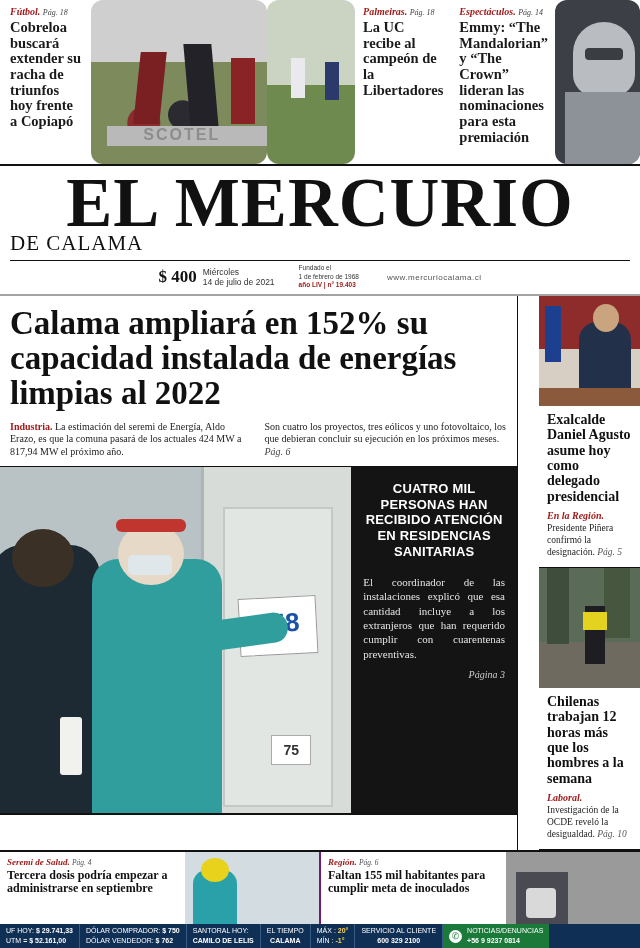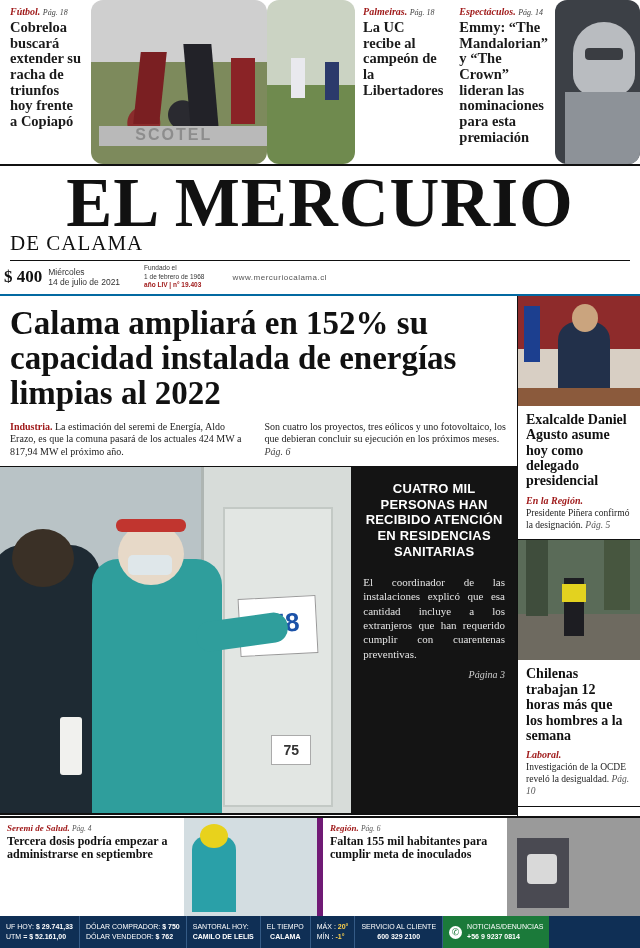--- a/index.html
+++ b/index.html
@@ -28,21 +28,21 @@
 
   .photo-futbol { width:216px; height:164px;
     background:
       radial-gradient(circle at 30% 75%, #8a2c2c 0 16px, transparent 17px),
       radial-gradient(circle at 52% 70%, #2a2a30 0 14px, transparent 15px),
       linear-gradient(#cfcfcf 0 38%, #7d8a5c 38% 100%);
   }
   .photo-futbol .pl1 { position:absolute; left:46px; top:52px; width:26px; height:72px; background:#7a1f22; transform:skewX(-6deg); }
   .photo-futbol .pl2 { position:absolute; left:96px; top:44px; width:28px; height:84px; background:#222228; transform:skewX(5deg); }
   .photo-futbol .pl3 { position:absolute; left:140px; top:58px; width:24px; height:66px; background:#8a2326; }
-  .photo-futbol .bar { position:absolute; left:8px; bottom:18px; width:100%; height:20px; background:#b9b9b9; }
+  .photo-futbol .bar { position:absolute; left:16px; bottom:18px; width:100%; height:20px; background:#b9b9b9; }
   .photo-futbol .bar span { display:block; margin-left:36px; font-family:"Liberation Sans",sans-serif; font-weight:bold; font-size:16px; color:#8d8d8d; letter-spacing:2px; }
 
   .photo-uc { width:108px; height:164px;
     background:linear-gradient(#cbd3c3 0 52%, #6f8a4e 52% 100%);
   }
   .photo-uc .p1 { position:absolute; left:24px; top:58px; width:14px; height:40px; background:#e9e9ee; }
   .photo-uc .p2 { position:absolute; left:58px; top:62px; width:14px; height:38px; background:#2b3a6b; }
 
   .ts-text2 { width:104px; padding:6px 8px 5px 8px; }
 
@@ -59,31 +59,31 @@
     font-family:"Liberation Serif", serif;
     font-weight:bold;
     font-size:69px;
     line-height:0.92;
     letter-spacing:1px;
     text-align:center;
     color:#111;
   }
   .decalama { text-align:left; font-family:"Liberation Serif",serif; font-size:21px; letter-spacing:1px; margin-top:-4px; padding-right:4px; }
   .mast-rule { border-top:1.5px solid #111; margin-top:4px; }
-  .mast-info { display:flex; align-items:center; font-size:9px; color:#333; padding:3px 4px 4px 4px; border-bottom:2px solid #0369a1; }
+  .mast-info { display:flex; align-items:center; font-size:9px; color:#333; padding:3px 4px 4px 4px; border-bottom:2px solid #a3a3a3;justify-content:center; }
   .price { font-family:"Liberation Serif",serif; font-weight:bold; font-size:17px; color:#111; margin-right:6px; }
   .mi-date { font-family:"Liberation Sans",sans-serif; font-size:8.5px; line-height:1.25; }
   .mi-found { font-family:"Liberation Sans",sans-serif; font-size:6.5px; line-height:1.3; margin-left:24px; text-align:left; }
   .mi-found b { color:#a01b1b; }
   .mi-web { font-family:"Liberation Sans",sans-serif; font-size:8px; color:#555; margin-left:28px; letter-spacing:0.5px; }
 
   
   .main { display:flex; flex:1; }
   .left { width:518px; border-right:1px solid #111; }
-  .right { width:142px; }
+  .right { width:142px;margin-left:21px; }
 
   .lead-head {
     font-family:"Liberation Serif",serif;
     font-weight:bold;
     font-size:33px;
     line-height:1.06;
     padding:10px 10px 6px 10px;
     color:#111;
   }
   .lead-sub { display:flex; gap:12px; padding:4px 10px 8px 10px; border-bottom:1px solid #111; }
@@ -130,21 +130,21 @@
   .r-body i { font-style:italic; color:#555; }
 
   .r-photo2 { height:120px; position:relative; overflow:hidden; background:linear-gradient(#5a6b58 0 62%, #6e6a60 62% 100%); }
   .r-photo2 .tree { position:absolute; left:8px; top:0; width:22px; height:76px; background:#3f4d3c; }
   .r-photo2 .tree2 { position:absolute; right:10px; top:0; width:26px; height:70px; background:#47563f; }
   .r-photo2 .woman { position:absolute; left:46px; top:38px; width:20px; height:58px; background:#1d1d22; }
   .r-photo2 .vest { position:absolute; left:44px; top:44px; width:24px; height:18px; background:#e3d21f; }
 
   
   .bottom { display:flex; height:100px; border-top:2px solid #111; }
-  .b-cell { flex:1; display:flex; border-right:6px solid #701a75; }
+  .b-cell { flex:1; display:flex; border-right:2px solid #701a75; }
   .b-cell:last-child { border-right:none; }
   .b-text { width:58%; padding:5px 6px 0 7px; }
   .b-kick { font-family:"Liberation Serif",serif; font-weight:bold; font-style:italic; font-size:9px; color:#a01b1b; }
   .b-kick .pag { color:#555; font-weight:normal; font-size:7.5px; }
   .b-head { font-family:"Liberation Serif",serif; font-weight:bold; font-size:12px; line-height:1.12; margin-top:2px; }
   .b-photo { flex:1; position:relative; overflow:hidden; }
   .bp1 { background:linear-gradient(#d3dde1 0 100%); }
   .bp1 .f { position:absolute; left:8px; top:18px; width:44px; height:76px; background:#2aa0a8; border-radius:14px 14px 0 0; }
   .bp1 .h { position:absolute; left:16px; top:6px; width:28px; height:24px; border-radius:50%; background:#e8d21c; }
   .bp2 { background:linear-gradient(#9a9a9a 0 100%); }

